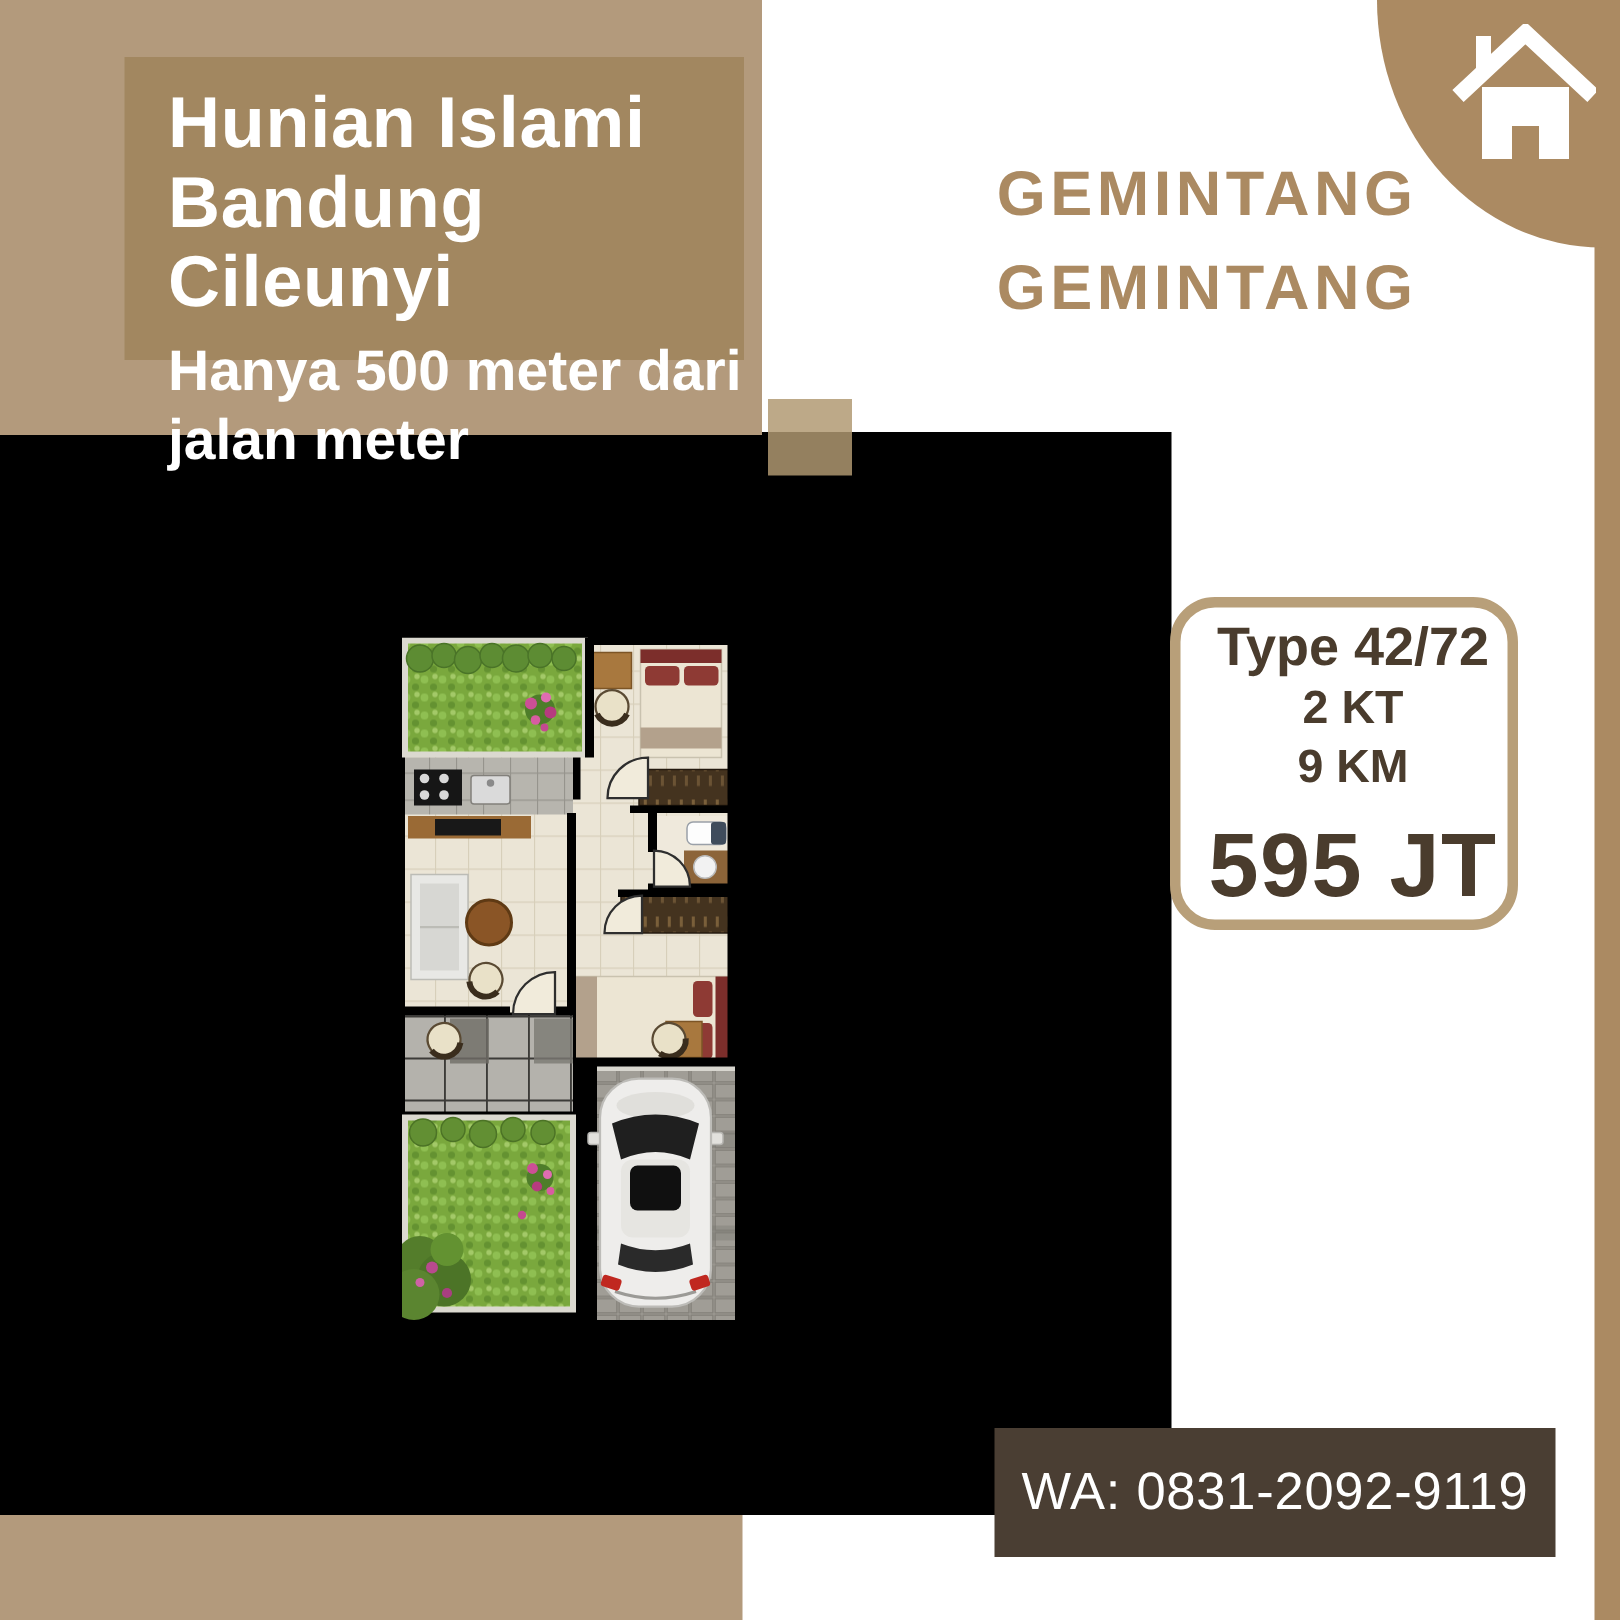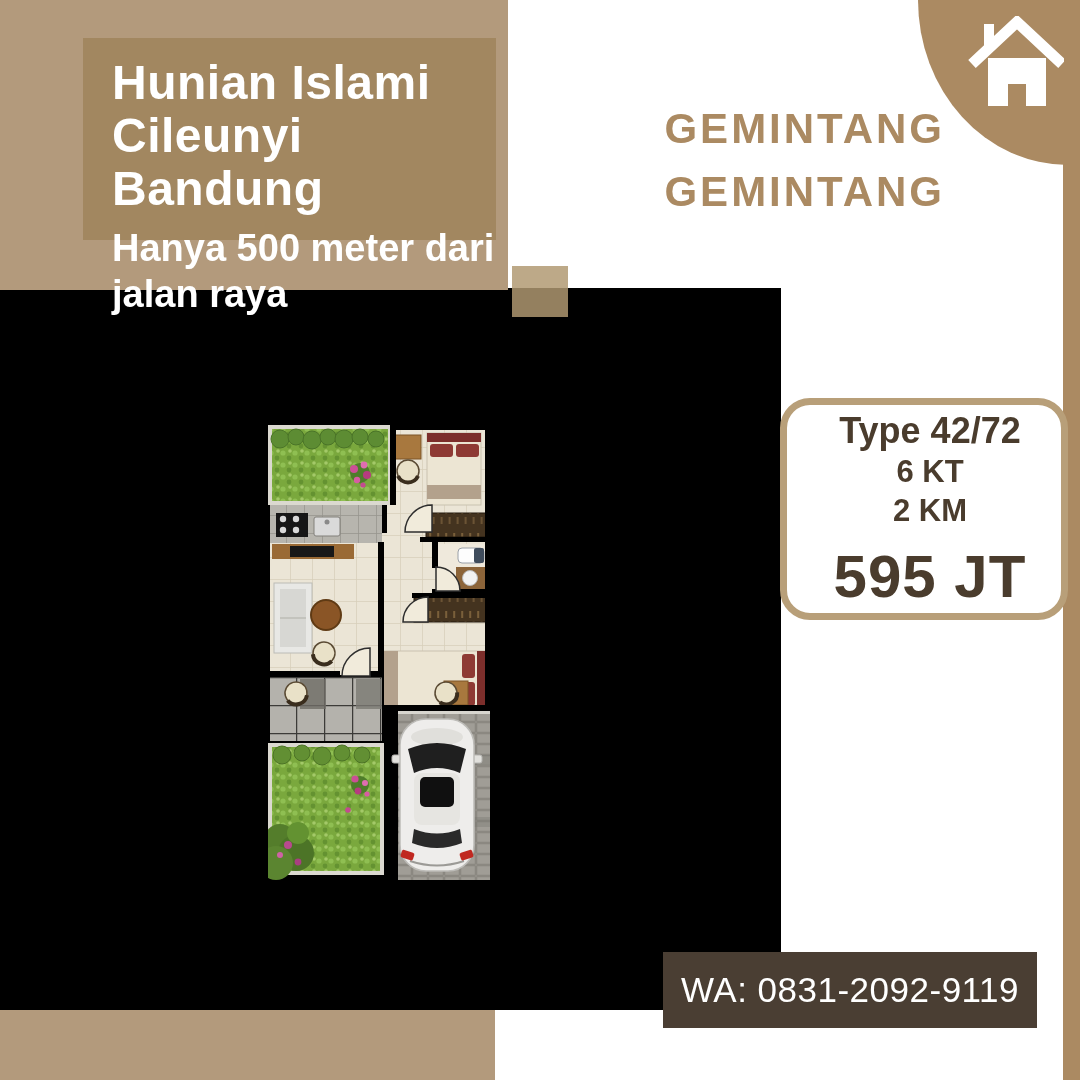--- a/index.html
+++ b/index.html
@@ -28,31 +28,31 @@
     color:var(--tan-accent,#ab8a62);font-weight:bold;font-size:42px;line-height:63px;letter-spacing:3px;
   }
   
   .corner-badge{
     position:absolute;right:0;top:0;width:162px;height:165px;
     background:var(--tan-accent,#ab8a62);border-bottom-left-radius:150px 165px;
   }
   .corner-badge svg{position:absolute;left:50px;top:16px;}
   
   .spec-card{
-    position:absolute;left:780px;top:398px;width:288px;height:222px;box-sizing:border-box;
+    position:absolute;left:780px;top:398px;width:232px;height:222px;box-sizing:border-box;
     background:#fff;border:7px solid var(--card-border,#b89f79);border-radius:30px;
     display:flex;flex-direction:column;align-items:center;justify-content:center;
     color:var(--text-dark,#4a3c2d);padding-top:2px;padding-left:12px;
   }
   .spec-card .l1{font-size:36px;font-weight:bold;line-height:42px;}
   .spec-card .l2{font-size:31px;font-weight:bold;line-height:39px;}
   .spec-card .price{font-size:60px;font-weight:bold;line-height:66px;margin-top:14px;letter-spacing:1px;}
   
   .wa-cta{
-    position:absolute;left:663px;top:952px;width:374px;height:76px;
+    position:absolute;left:663px;top:952px;width:374px;height:86px;
     background:var(--cta-bg,#4a3e33);display:flex;align-items:center;justify-content:center;
     color:#fff;font-size:35px;letter-spacing:0.5px;font-weight:normal;
   }
 </style>
 </head>
 <body>
 
 <div class="canvas">
 
   <div class="black-panel">
@@ -244,26 +244,26 @@
         </g>
       </g>
     </svg>
   </div>
 
   <div class="strip-top-left"></div>
 
   <div class="headline-box">
     <div class="title">
       <div>Hunian Islami</div>
+      <div>Bandung</div>
       <div>Cileunyi</div>
-      <div>Bandung</div>
     </div>
     <div class="subtitle">
       <div>Hanya 500 meter dari</div>
-      <div>jalan raya</div>
+      <div>jalan meter</div>
     </div>
   </div>
 
   <div class="accent-square"></div>
 
   <div class="brand-title">
     <div>GEMINTANG</div>
     <div>GEMINTANG</div>
   </div>
 
@@ -273,22 +273,22 @@
     <svg width="96" height="92" viewBox="0 0 96 92">
       <rect x="16" y="8" width="10" height="26" fill="#ffffff"></rect>
       <rect x="20" y="42" width="58" height="48" fill="#ffffff"></rect>
       <path d="M4,48 L49,6 L94,48" fill="none" stroke="#ffffff" stroke-width="11"></path>
       <rect x="40" y="68" width="18" height="22" fill="#ab8a62"></rect>
     </svg>
   </div>
 
   <div class="spec-card">
     <div class="l1">Type 42/72</div>
-    <div class="l2">6 KT</div>
-    <div class="l2">2 KM</div>
+    <div class="l2">2 KT</div>
+    <div class="l2">9 KM</div>
     <div class="price">595 JT</div>
   </div>
 
   <div class="wa-cta">
     <span>WA: 0831-2092-9119</span>
   </div>
 
   <div class="bottom-bar"></div>
 
 </div>

